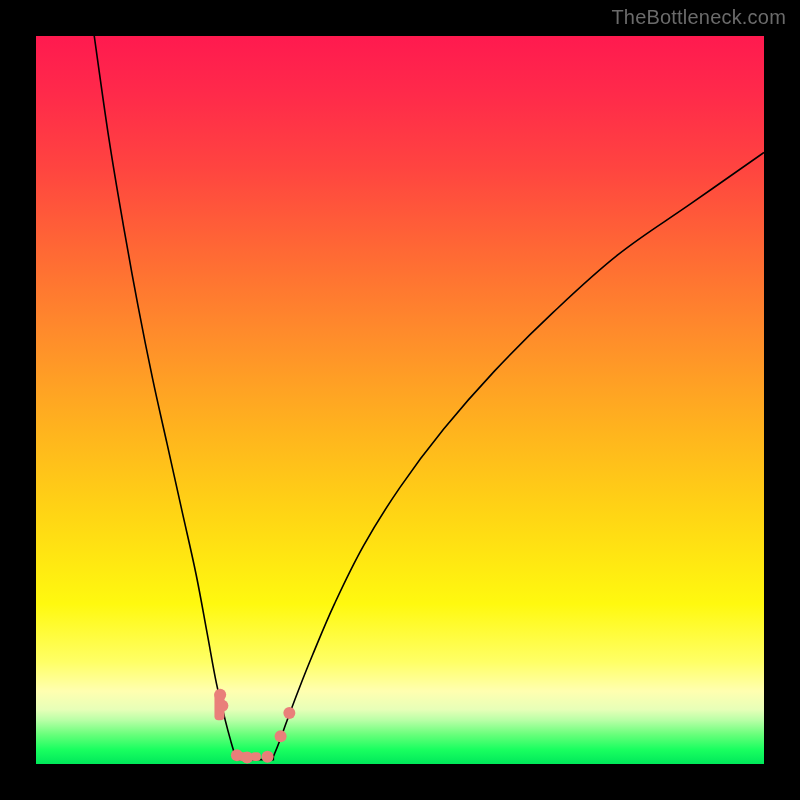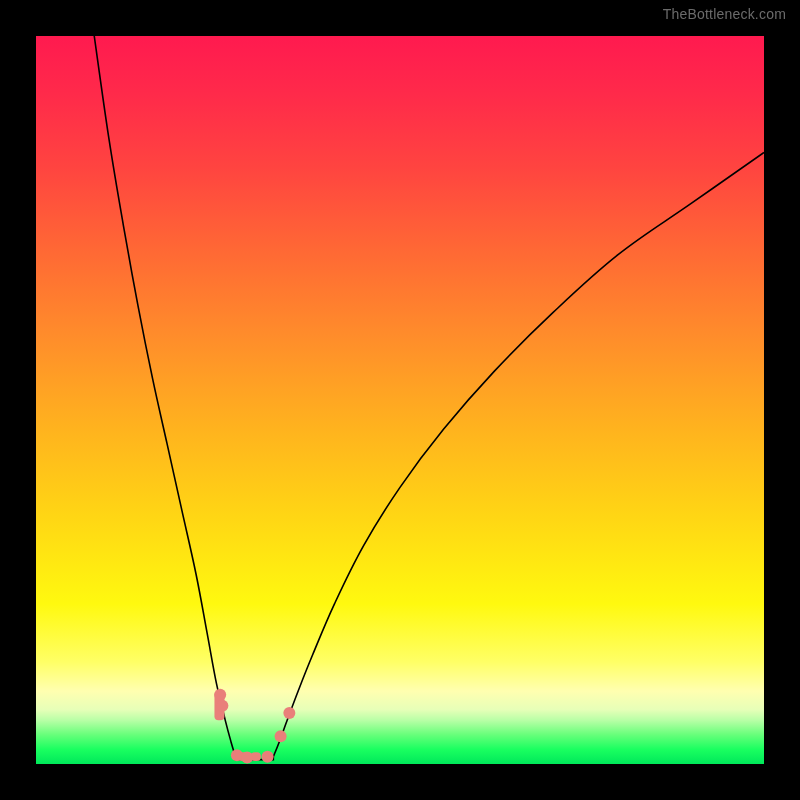--- a/index.html
+++ b/index.html
@@ -42,21 +42,21 @@
       #66ff7a 96%,
       #1aff60 98%,
       #00e85a 100%
     );
   }
   .watermark {
     position: absolute;
     top: 6px;
     right: 14px;
     color: #6b6b6b;
-    font-size: 14px;
+    font-size: 20px;
     font-weight: 500;
     letter-spacing: 0.2px;
     user-select: none;
   }
   svg.curves {
     position: absolute;
     left: 0;
     top: 0;
     width: 728px;
     height: 728px;

